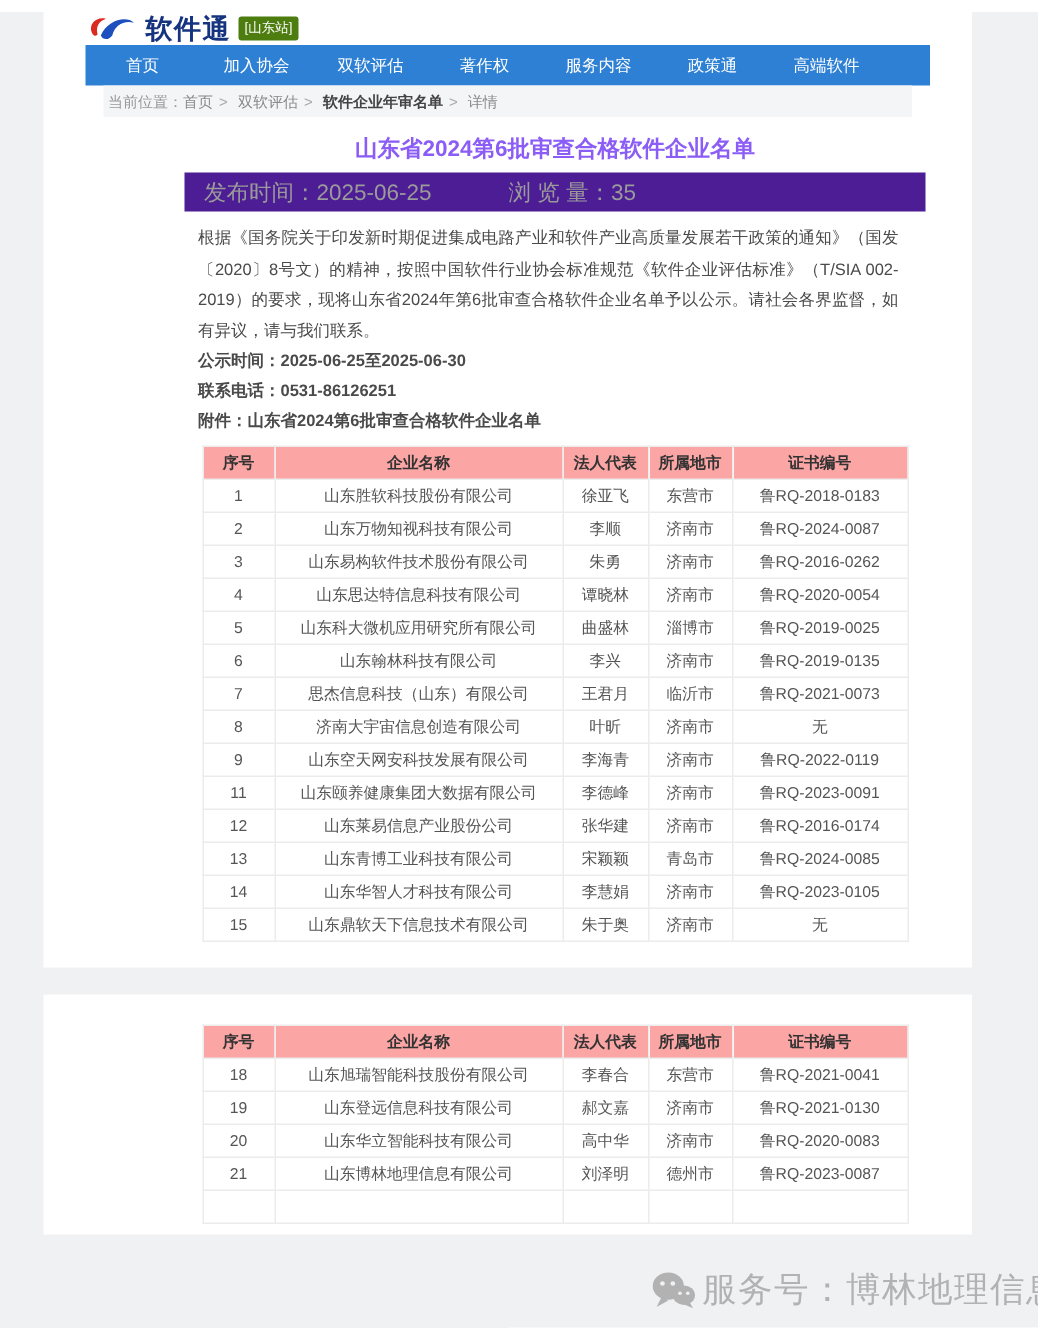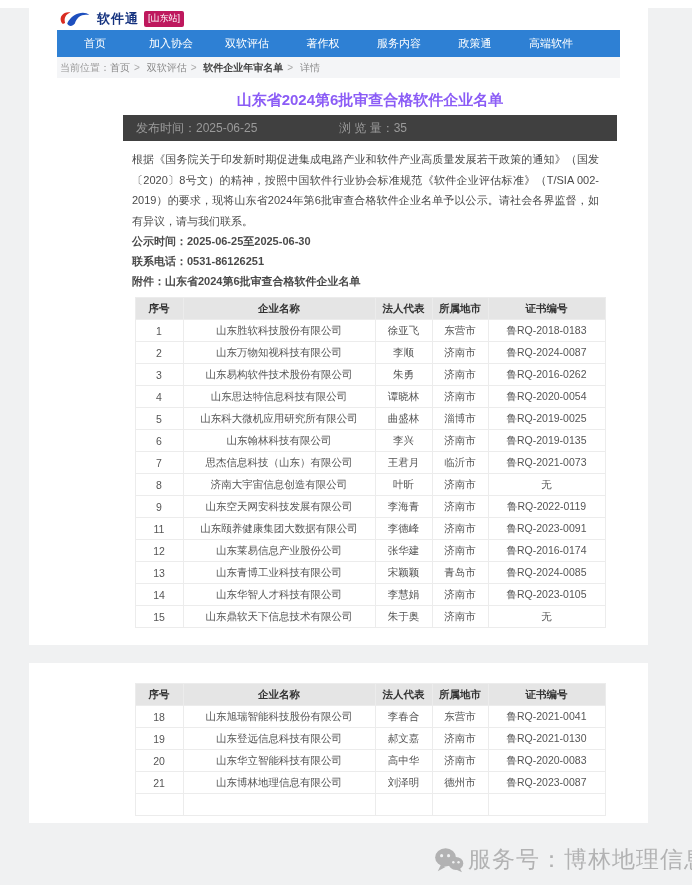--- a/index.html
+++ b/index.html
@@ -10,55 +10,55 @@
     position:relative;
     color:#4a4a4a;
   }
   .top-strip { position:absolute; top:0; left:0; right:0; height:8px; background:#ffffff; }
   .page { position:absolute; left:29px; top:0; width:619px; height:885px; }
   .panel { background:#ffffff; }
 
   
   .masthead { height:30px; padding:7px 28px 0 28px; display:flex; align-items:center; }
   .logo-swoosh { width:34px; height:19px; margin-right:6px; flex:0 0 auto; }
-  .brand { font-size:13px; font-weight:bold; color:#16337f; letter-spacing:1px; margin-right:5px; }
-  .station-badge { background:#be185d; color:#fff; font-size:9px; padding:1px 4px 2px 4px; border-radius:2px; }
+  .brand { font-size:18px; font-weight:bold; color:#16337f; letter-spacing:1px; margin-right:5px; }
+  .station-badge { background:#4d7c0f; color:#fff; font-size:9px; padding:1px 4px 2px 4px; border-radius:2px; }
 
   
   .main-nav { margin:0 28px; height:27px; background:#2e80d4; display:flex; align-items:stretch; }
   .nav-item { width:76px; display:flex; align-items:center; justify-content:center;
               color:#ffffff; font-size:11px; text-decoration:none; cursor:pointer; }
 
   
-  .breadcrumb { margin:0 28px; height:21px; background:#f4f5f7; display:flex; align-items:center;
+  .breadcrumb { margin:0 40px; height:21px; background:#f4f5f7; display:flex; align-items:center;
                 font-size:10px; color:#999; padding-left:3px; }
   .crumbs { display:inline; }
   .crumb { color:#999; }
   .crumb a { color:#8a8a8a; text-decoration:none; cursor:pointer; }
   .crumb .sep { margin:0 4px; color:#aaa; }
   .crumbs .crumb:nth-of-type(3) a { color:#444; font-weight:bold; }
   .crumbs .crumb:last-child .sep { display:none; }
 
   
   .article { margin-left:94px; width:494px; padding-top:12px; }
   .article-title { font-size:15px; line-height:20px; font-weight:bold; color:#8b5cf6; text-align:center; }
-  .info-bar { margin-top:5px; height:26px; background:#404040; position:relative;
-              display:flex; align-items:center; font-size:12px; color:#9a9a9a; padding-left:13px; }
+  .info-bar { margin-top:5px; height:26px; background:#4c1d95; position:relative;
+              display:flex; align-items:center; font-size:15px; color:#9a9a9a; padding-left:13px; }
   .info-views { position:absolute; left:216px; }
   .article-paragraph { margin:8px 18px 0 9px; font-size:11px; line-height:20.5px;
                        text-align:justify; color:#4a4a4a; }
   .meta-lines p { font-size:11px; line-height:20px; padding-left:9px; color:#4a4a4a;font-weight:bold; }
 
   
   .roster-table { width:470px; margin:6px auto 0 auto; border-collapse:collapse; table-layout:fixed; }
   .roster-table th, .roster-table td {
     border:1px solid #ececec; height:22px; text-align:center; vertical-align:middle;
     font-size:10.5px; overflow:hidden; white-space:nowrap;
   }
-  .roster-table th { background:#e5e5e5; color:#333; font-weight:bold; }
+  .roster-table th { background:#fca5a5; color:#333; font-weight:bold; }
   .roster-table td { color:#555; background:#fff; }
 
   .panel-top { padding-bottom:17px; }
   .gap { height:18px; }
   .panel-bottom { padding-top:20px; height:160px; }
 
   
   .watermark { position:absolute; left:434px; top:844px; display:flex; align-items:center;
                opacity:0.62; pointer-events:none; z-index:5; }
   .wechat-icon { width:30px; height:26px; margin-right:4px; }

